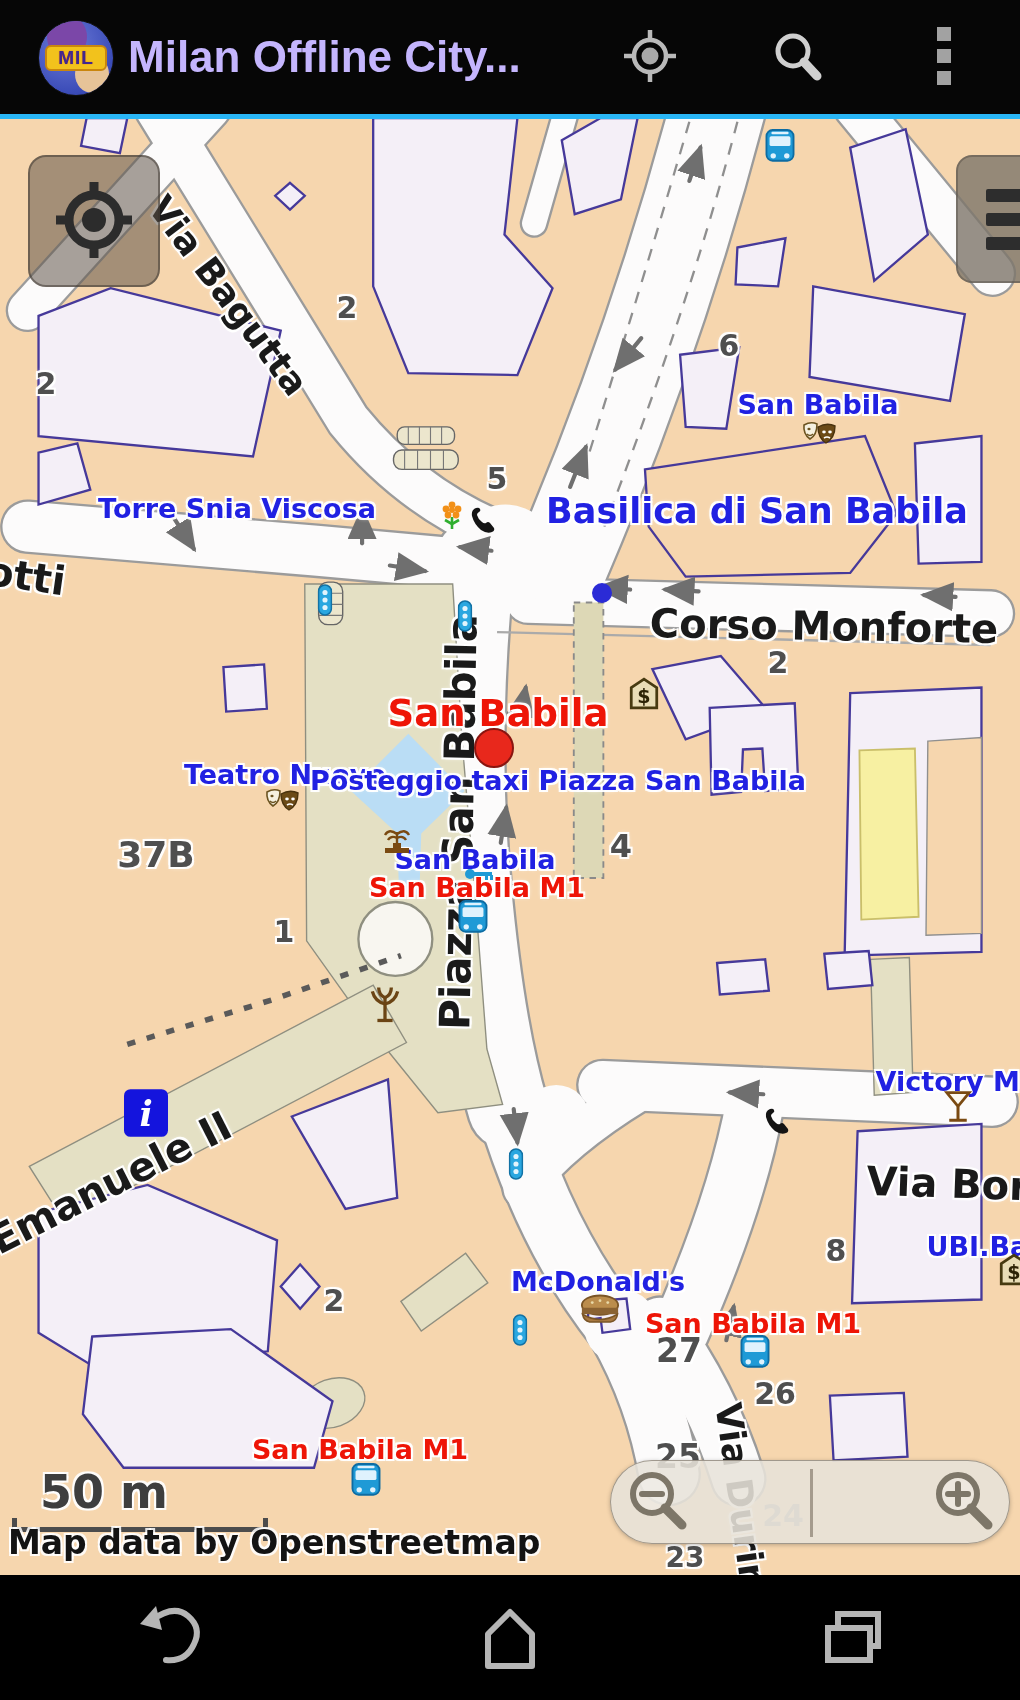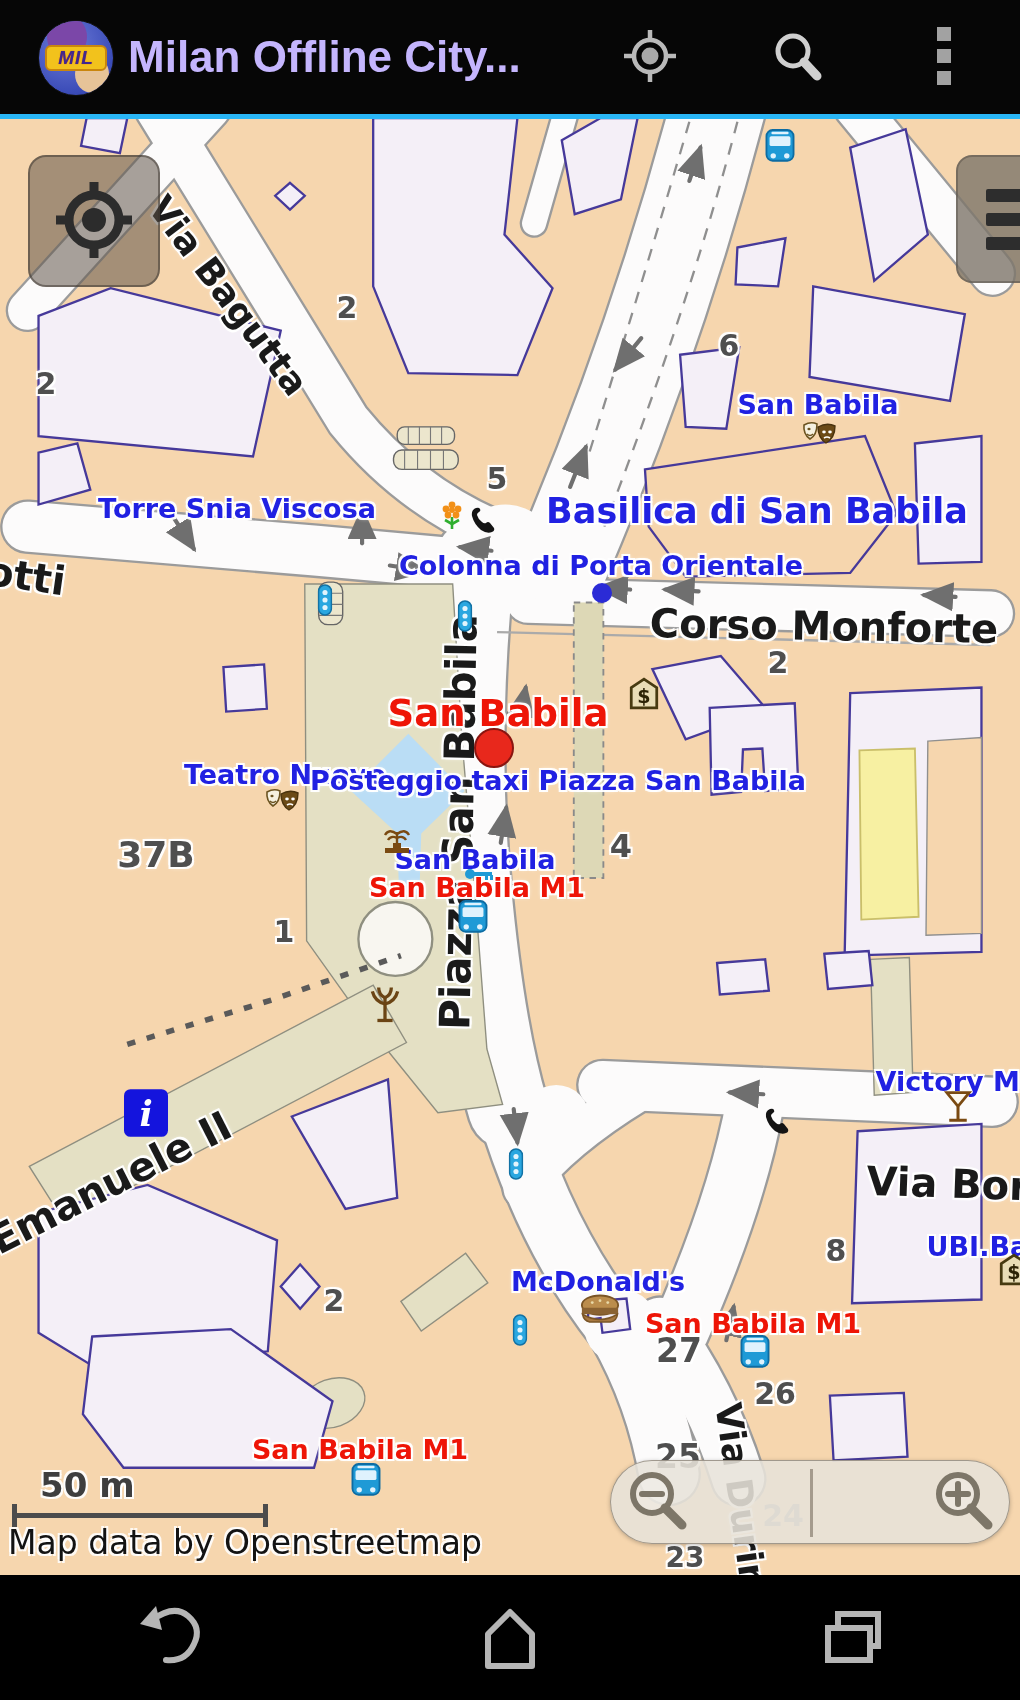--- a/index.html
+++ b/index.html
@@ -1,21 +1,21 @@
 <!DOCTYPE html>
 <html><head>
 <meta charset="utf-8">
 <style>
   html,body{margin:0;padding:0;background:#000;}
   .screen{position:relative;width:1020px;height:1700px;overflow:hidden;background:#000;font-family:"Liberation Sans",sans-serif;}
 
   
   .action-bar{position:absolute;left:0;top:0;width:1020px;height:114px;background:#060606;}
   .app-logo{position:absolute;left:38px;top:20px;width:74px;height:74px;border-radius:50%;
-    background:radial-gradient(circle at 38% 32%, #6d7cd8, #3b4cb8 70%, #2b3a9a);overflow:hidden;border:1px solid #111;font-style:italic;}
+    background:radial-gradient(circle at 38% 32%, #6d7cd8, #3b4cb8 70%, #2b3a9a);overflow:hidden;border:1px solid #111;}
   .app-logo .blob1{position:absolute;left:8px;top:-6px;width:40px;height:44px;background:#7b47a8;border-radius:50%;}
   .app-logo .blob2{position:absolute;right:4px;bottom:2px;width:34px;height:38px;background:#e6c398;border-radius:50%;}
   .app-logo .band{position:absolute;left:6px;top:24px;width:62px;height:26px;background:#f2c21c;border:2px solid #c9860e;
     border-radius:6px;display:flex;align-items:center;justify-content:center;
     font-weight:bold;font-size:19px;color:#41288f;text-shadow:0 0 1px #c0392b;letter-spacing:1px;box-sizing:border-box;}
   .app-title{position:absolute;left:128px;top:50%;transform:translateY(-50%);color:#c4b5fd;font-size:44px;font-weight:600;letter-spacing:0;}
   .bar-action{position:absolute;top:0;height:114px;width:92px;display:flex;align-items:center;justify-content:center;background:none;border:none;}
   .accent-divider{position:absolute;left:0;top:114px;width:1020px;height:5px;background:#29b6f6;}
 
   
@@ -38,26 +38,26 @@
     background:rgba(125,118,106,.8);border:2px solid rgba(70,65,58,.4);display:flex;flex-direction:column;justify-content:center;gap:11px;padding-left:28px;box-sizing:border-box;}
   .layers-btn .bar{width:60px;height:13px;background:#2d2d2d;border-radius:2px;}
   .zoom-pill{position:absolute;left:610px;top:1341px;width:400px;height:84px;border-radius:44px;
     background:rgba(231,226,218,.88);border:1px solid rgba(120,112,100,.65);box-shadow:0 1px 4px rgba(0,0,0,.25);
     display:flex;align-items:center;justify-content:space-between;padding:0 10px;box-sizing:border-box;}
   .zoom-pill .divider{position:absolute;left:50%;top:8px;width:3px;height:68px;background:#8d8375;opacity:.75;}
   .zoom-btn{background:none;border:none;width:72px;height:72px;display:flex;align-items:center;justify-content:center;padding:0;}
 
   
   .scale-wrap{position:absolute;left:12px;top:1346px;width:256px;}
-  .scale-label{font-family:"DejaVu Sans",sans-serif;font-size:34px;font-weight:600;color:#3e3e3e;margin-left:28px;
+  .scale-label{font-family:"DejaVu Sans",sans-serif;font-size:46px;font-weight:600;color:#3e3e3e;margin-left:28px;
     text-shadow:-2px -2px 0 rgba(255,255,255,.9),2px -2px 0 rgba(255,255,255,.9),-2px 2px 0 rgba(255,255,255,.9),2px 2px 0 rgba(255,255,255,.9);}
   .scale-bar{position:relative;margin-top:8px;height:5px;background:#4c4c4c;}
   .scale-bar::before,.scale-bar::after{content:"";position:absolute;top:-9px;width:5px;height:23px;background:#4c4c4c;}
   .scale-bar::before{left:0;} .scale-bar::after{right:0;}
-  .attribution{position:absolute;left:8px;top:1404px;font-family:"DejaVu Sans",sans-serif;font-size:33px;font-weight:400;color:#131313;
+  .attribution{position:absolute;left:8px;top:1404px;font-family:"DejaVu Sans",sans-serif;font-size:33px;font-weight:700;color:#131313;
     text-shadow:-2px -2px 0 rgba(255,255,255,.85),2px -2px 0 rgba(255,255,255,.85),-2px 2px 0 rgba(255,255,255,.85),2px 2px 0 rgba(255,255,255,.85);}
 
   
   .nav-bar{position:absolute;left:0;top:1575px;width:1020px;height:125px;background:#000;display:flex;align-items:center;}
   .nav-btn{background:none;border:none;width:340px;display:flex;align-items:center;justify-content:center;}
 </style>
 </head>
 <body>
 
 <div class="screen">
@@ -231,21 +231,20 @@
         <div class="map-label lbl-street" style="left: 228px; top: 177px; font-size: 36px; transform: translate(-50%, -50%) rotate(53deg);">Via Bagutta</div>
         <div class="map-label lbl-street" style="left: 26px; top: 457px; font-size: 40px; transform: translate(-50%, -50%) rotate(8deg);">otti</div>
         <div class="map-label lbl-street" style="left: 824px; top: 507px; font-size: 40px; transform: translate(-50%, -50%) rotate(1deg);">Corso Monforte</div>
         <div class="map-label lbl-street" style="left: 459px; top: 703px; font-size: 42px; transform: translate(-50%, -50%) rotate(-89deg);">Piazza San Babila</div>
         <div class="map-label lbl-street" style="left: 92px; top: 1073px; font-size: 40px; transform: translate(-50%, -50%) rotate(-27deg);">o Emanuele II</div>
         <div class="map-label lbl-street" style="left: 962px; top: 1065px; font-size: 40px; transform: translate(-50%, -50%) rotate(2deg);">Via Borg</div>
         <div class="map-label lbl-street" style="left: 741px; top: 1383px; font-size: 36px; transform: translate(-50%, -50%) rotate(82deg);">Via Durini</div>
         <div class="map-label lbl-poi" style="left: 818px; top: 285px; font-size: 27px; transform: translate(-50%, -50%) rotate(0deg);">San Babila</div>
         <div class="map-label lbl-poi" style="left: 237px; top: 389px; font-size: 27px; transform: translate(-50%, -50%) rotate(0deg);">Torre Snia Viscosa</div>
         <div class="map-label lbl-poi" style="left: 757px; top: 392px; font-size: 35px; transform: translate(-50%, -50%) rotate(0deg);">Basilica di San Babila</div>
-        <div class="map-label lbl-poi" style="left: 601px; top: 446px; font-size: 27px; transform: translate(-50%, -50%) rotate(0deg);">Colonna di Porta Orientale</div>
         <div class="map-label lbl-poi" style="left: 285px; top: 655px; font-size: 27px; transform: translate(-50%, -50%) rotate(0deg);">Teatro Nuovo</div>
         <div class="map-label lbl-poi" style="left: 558px; top: 661px; font-size: 27px; transform: translate(-50%, -50%) rotate(0deg);">Posteggio taxi Piazza San Babila</div>
         <div class="map-label lbl-poi" style="left: 475px; top: 740px; font-size: 27px; transform: translate(-50%, -50%) rotate(0deg);">San Babila</div>
         <div class="map-label lbl-poi" style="left: 985px; top: 962px; font-size: 27px; transform: translate(-50%, -50%) rotate(0deg);">Victory Milano</div>
         <div class="map-label lbl-poi" style="left: 995px; top: 1127px; font-size: 27px; transform: translate(-50%, -50%) rotate(0deg);">UBI.Banc</div>
         <div class="map-label lbl-poi" style="left: 598px; top: 1162px; font-size: 27px; transform: translate(-50%, -50%) rotate(0deg);">McDonald's</div>
         <div class="map-label lbl-red-big" style="left: 498px; top: 594px; font-size: 37px; transform: translate(-50%, -50%) rotate(0deg);">San Babila</div>
         <div class="map-label lbl-red" style="left: 477px; top: 768px; font-size: 27px; transform: translate(-50%, -50%) rotate(0deg);">San Babila M1</div>
         <div class="map-label lbl-red" style="left: 753px; top: 1204px; font-size: 27px; transform: translate(-50%, -50%) rotate(0deg);">San Babila M1</div>
         <div class="map-label lbl-red" style="left: 360px; top: 1330px; font-size: 27px; transform: translate(-50%, -50%) rotate(0deg);">San Babila M1</div>

